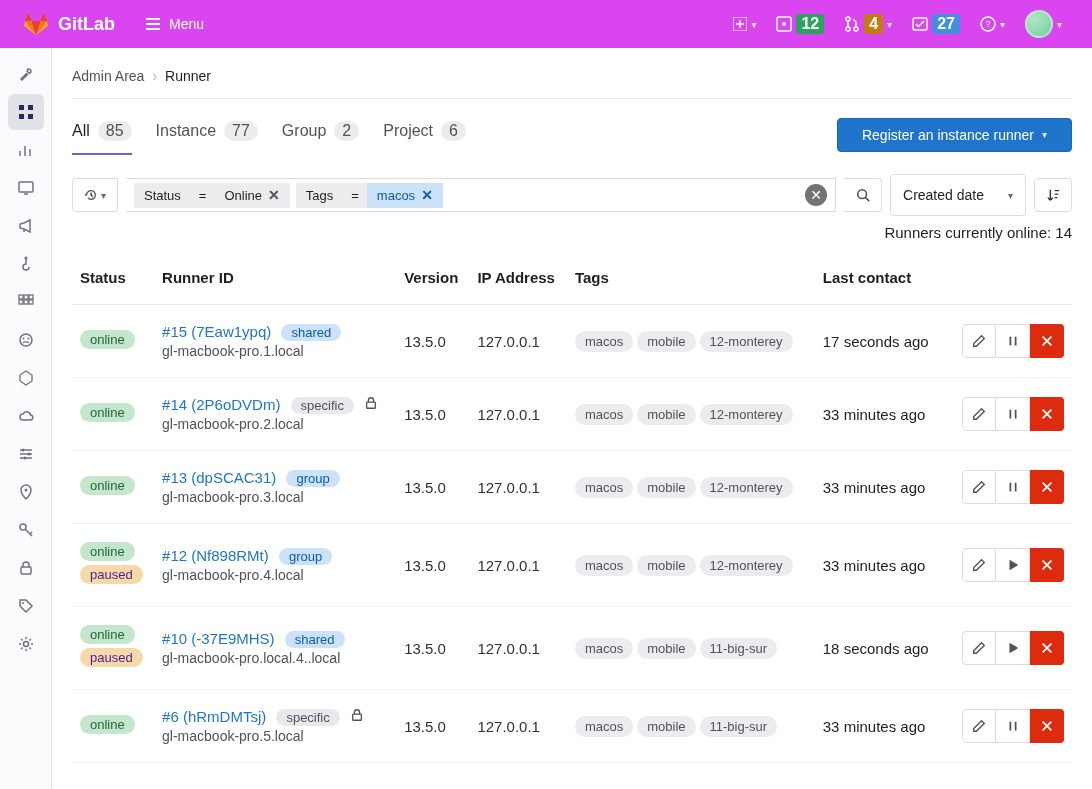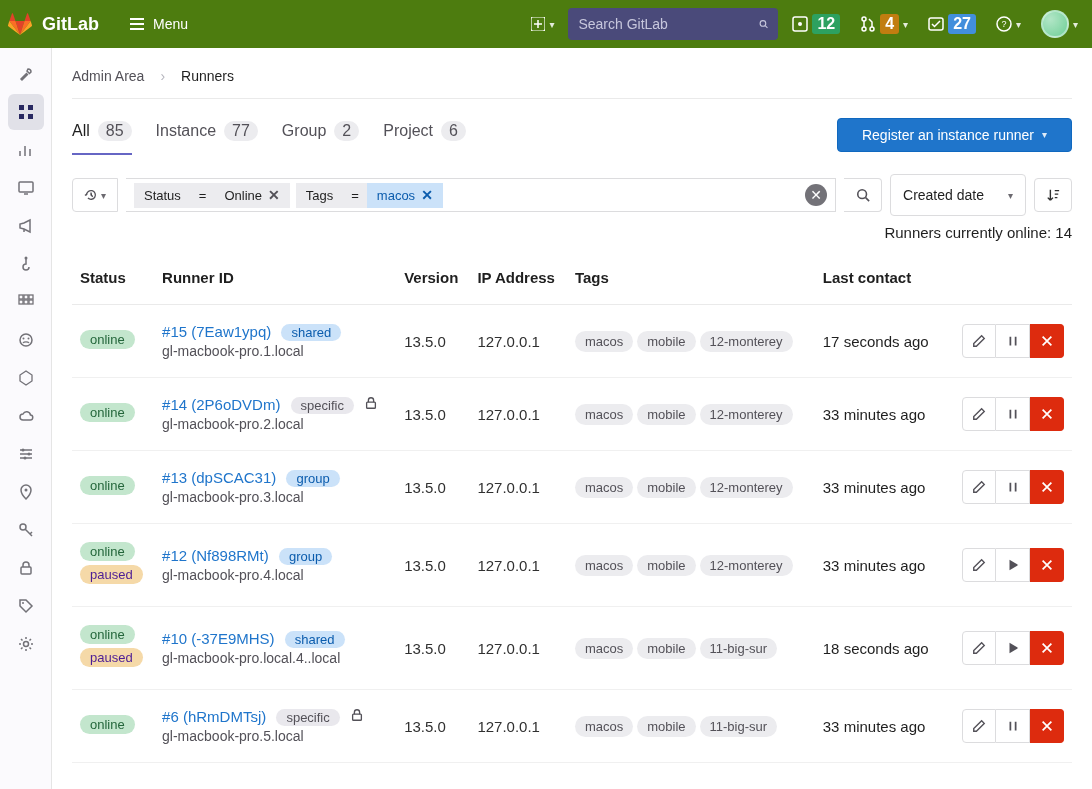--- a/index.html
+++ b/index.html
@@ -1,18 +1,18 @@
 <!DOCTYPE html>
 <html><head>
 <meta charset="utf-8">
 <style>
   * { box-sizing: border-box; margin: 0; padding: 0; }
   body { font-family: -apple-system, BlinkMacSystemFont, "Segoe UI", Helvetica, Arial, sans-serif; font-size: 14px; color: #303030; background: #fff; width: 1092px; }
   
-  .topnav { height: 48px; background: #4d7c0f; color: #fff; display: flex; align-items: center; padding: 0 8px; gap: 8px; }
+  .topnav { height: 48px; background: #d946ef; color: #fff; display: flex; align-items: center; padding: 0 24px; gap: 8px; }
   .logo { display:flex; align-items:center; gap:6px; }
   .logo-mark { width: 24px; height: 22px; }
   .brand { font-weight: 600; font-size: 18px; color:#fff; margin-left:4px;}
   .menu-btn { display:flex; align-items:center; gap:8px; margin-left: 12px; padding:6px 10px; border-radius:4px; }
   .flex-spacer { flex: 1; }
   .search { display:flex; align-items:center; background:#4a4a7a; border-radius:4px; height:32px; width:210px; padding:0 10px; color:#c7c7dd;}
   .search input { flex:1; background:transparent; border:none; outline:none; color:#fff; font-size:14px;}
   .search input::placeholder { color:#c7c7dd; }
   .nav-icon-btn { position:relative; display:flex; align-items:center; gap:4px; color:#fff; padding:4px 6px; border-radius:4px;}
   .badge-count { font-size:16px; font-weight:700; padding:1px 5px; border-radius:3px; }
@@ -21,21 +21,21 @@
   .badge-blue { background:#428fdc; color:#fff;}
   .caret { font-size:10px; opacity:0.85; }
   .avatar { width:28px; height:28px; border-radius:50%; background: radial-gradient(circle at 30% 30%,#b2e6c7,#6fcf97); border:2px solid rgba(255,255,255,0.4);}
   
   .shell { display:flex; }
   .sidebar { width: 52px; background:#fbfafd; border-right:1px solid #e5e5e5; padding-top:8px; display:flex; flex-direction:column; align-items:center; gap:2px; min-height:741px;}
   .sb-item { width:36px; height:36px; border-radius:6px; display:flex; align-items:center; justify-content:center; color:#737278;}
   .sb-item.active { background:#e1e1e8; color:#292961;}
   
   .main { flex:1; padding: 16px 20px 40px 20px; }
-  .breadcrumbs { display:flex; align-items:center; gap:16px; font-size:14px; color:#535158; padding: 4px 0 14px 0;}
+  .breadcrumbs { display:flex; align-items:center; gap:8px; font-size:14px; color:#535158; padding: 4px 0 14px 0;}
   .breadcrumbs a { color:#535158; text-decoration:none;}
   .breadcrumbs .sep { color:#b5b5bd;}
   .breadcrumbs .cur { color:#1f1f1f; font-weight:400;}
   .divider { border:none; border-top:1px solid #eaeaea; margin-bottom:14px;}
   .tabs-row { display:flex; align-items:center; }
   .tabs { display:flex; gap:24px; align-items:flex-end; border-bottom:1px solid transparent;}
   .tab { display:flex; align-items:center; gap:8px; padding:8px 0 12px 0; font-size:16px; color:#535158; border-bottom:2px solid transparent; cursor:pointer;}
   .tab.active { color:#1f1f1f; border-bottom-color:#6666c4; font-weight:400;}
   .tab .pill { background:#ececef; color:#535158; font-size:16px; border-radius:10px; padding:1px 8px; font-weight:400;}
   .register-btn { margin-left:auto; background:#1f75cb; color:#fff; border:1px solid #1068bf; border-radius:4px; padding:8px 24px; font-size:14px; font-weight:400; display:flex; align-items:center; gap:8px; cursor:pointer;}
@@ -97,27 +97,20 @@
     <span>Menu</span>
   </div>
   <div class="flex-spacer"></div>
   <div class="nav-icon-btn">
     <svg class="icon-svg-sm" viewBox="0 0 14 14">
         <rect x="0" y="0" width="14" height="14" rx="2" fill="none" stroke="#fff" stroke-width="1.2"></rect>
         <path stroke="#fff" stroke-width="1.5" d="M7 3v8M3 7h8"></path>
       </svg>
     <span class="caret">▾</span>
   </div>
-  <div class="search">
-    <input placeholder="Search GitLab" style="">
-    <svg class="icon-svg-sm" viewBox="0 0 16 16">
-        <circle cx="7" cy="7" r="5" fill="none" stroke="#c7c7dd" stroke-width="2"></circle>
-        <path stroke="#c7c7dd" stroke-width="2" d="m11 11 4 4"></path>
-      </svg>
-  </div>
   <div class="nav-icon-btn">
     <svg class="icon-svg" viewBox="0 0 16 16">
         <rect x="1" y="1" width="14" height="14" rx="2" fill="none" stroke="#fff" stroke-width="1.5"></rect>
         <circle cx="8" cy="8" r="2" fill="#fff"></circle>
       </svg>
     <span class="badge-count badge-green">12</span>
   </div>
   <div class="nav-icon-btn">
     <svg class="icon-svg" viewBox="0 0 16 16">
         <circle cx="4" cy="3" r="2" fill="none" stroke="#fff" stroke-width="1.5"></circle>
@@ -251,21 +244,21 @@
           <circle cx="8" cy="8" r="2.5" fill="none" stroke="currentColor" stroke-width="1.5"></circle>
           <path fill="none" stroke="currentColor" stroke-width="1.5" d="M8 1v2M8 13v2M1 8h2M13 8h2M3 3l1.5 1.5M11.5 11.5 13 13M13 3l-1.5 1.5M4.5 11.5 3 13"></path>
         </svg>
       </div>
   </div>
 
   <div class="main">
     <div class="breadcrumbs">
       <a href="#">Admin Area</a>
       <span class="sep">›</span>
-      <span class="cur">Runners</span>
+      <span class="cur">Runner</span>
     </div>
     <hr class="divider">
 
     <div class="tabs-row">
       <div class="tabs">
         <div class="tab active">
             <span>All</span>
             <span class="pill">85</span>
           </div>
         <div class="tab">

